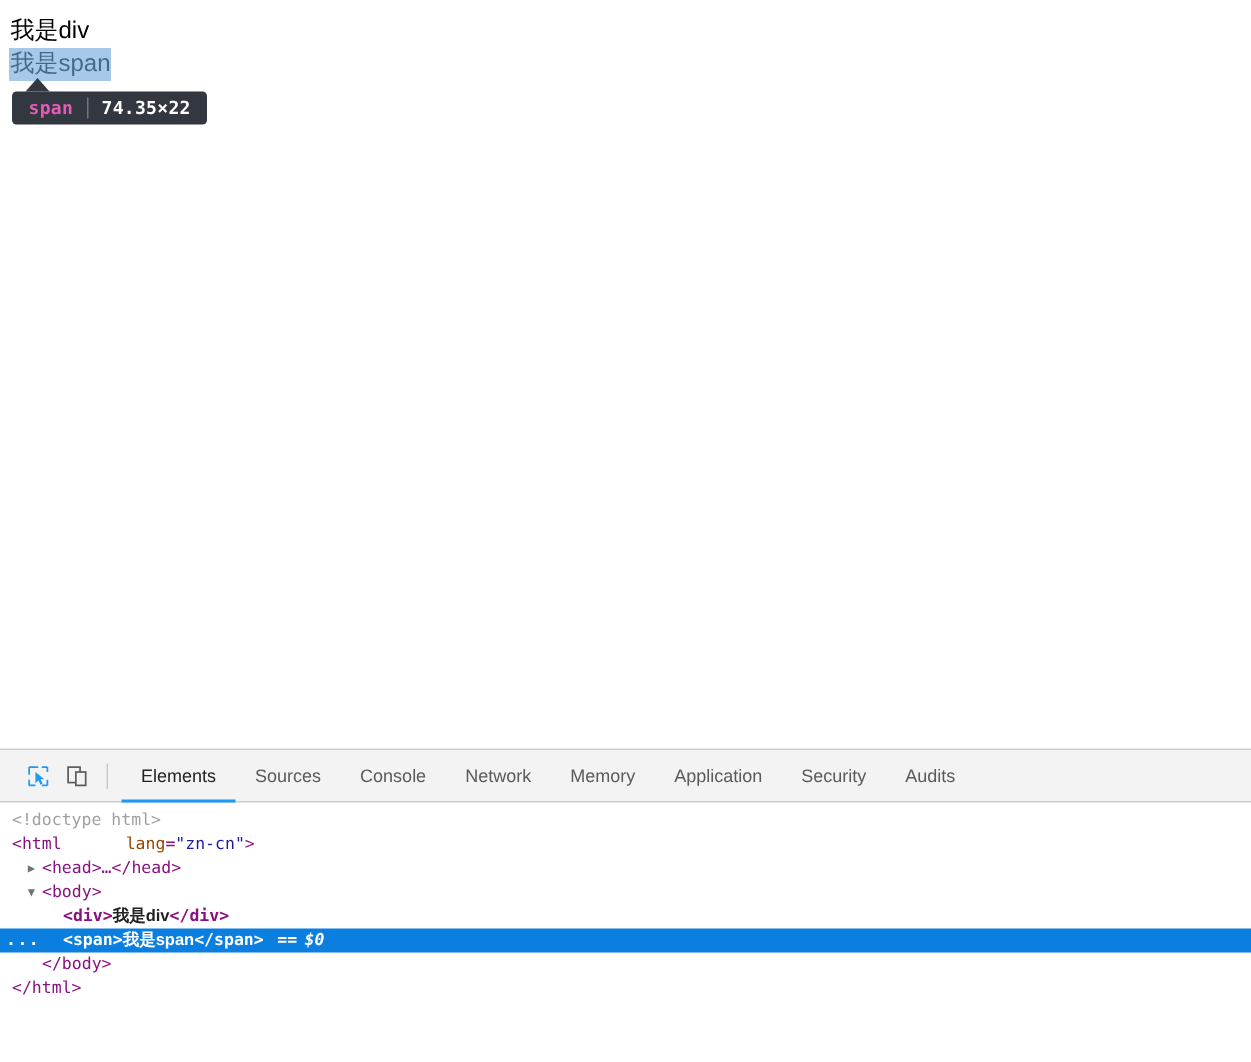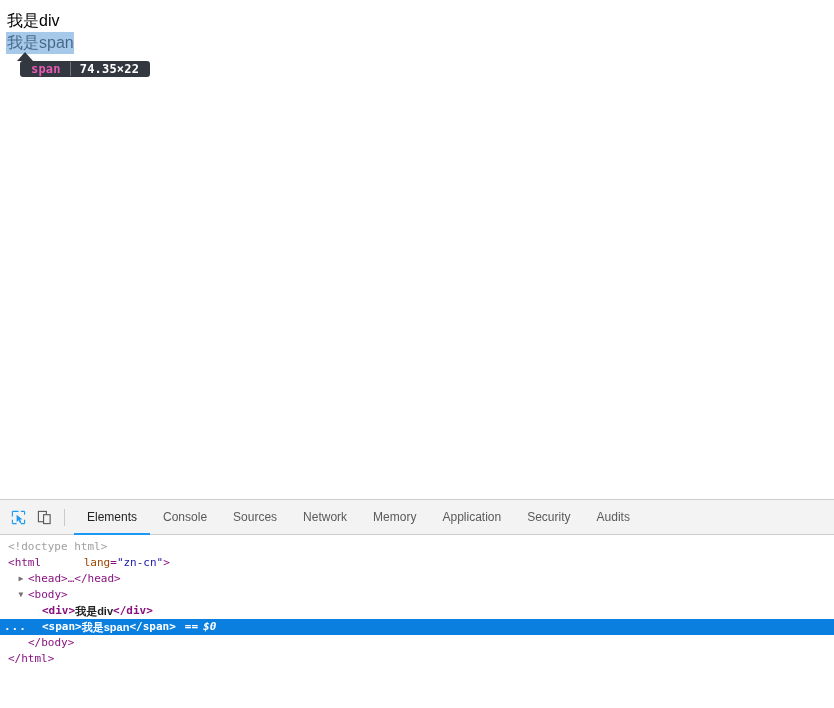--- a/index.html
+++ b/index.html
@@ -51,23 +51,23 @@
     top: 32px;
     width: 68px;
     height: 22px;
     background: rgba(111, 168, 220, 0.62);
     pointer-events: none;
   }
 
   
   #inspect-tooltip {
     position: absolute;
-    left: 20px;
+    left: 8px;
     top: 61px;
-    height: 16px;
+    height: 22px;
     box-sizing: border-box;
     background: #333740;
     border-radius: 3px;
     display: flex;
     align-items: center;
     padding: 0 11px;
     font-family: "DejaVu Sans Mono", monospace;
     font-size: 12px;
     white-space: nowrap;
   }
@@ -112,21 +112,21 @@
   }
 
   
   #dt-toolbar {
     height: 35px;
     box-sizing: border-box;
     background: #f3f3f3;
     border-bottom: 1px solid #cdcdcd;
     display: flex;
     align-items: center;
-    padding-left: 5px;
+    padding-left: 12px;
     position: relative;
   }
   .tool-btn {
     width: 26px;
     height: 26px;
     display: flex;
     align-items: center;
     justify-content: center;
     border-radius: 2px;
     cursor: pointer;
@@ -266,22 +266,22 @@
       <svg width="15" height="15" viewBox="0 0 16 16">
         <rect x="1.5" y="1.5" width="8.5" height="11" stroke="#5a5a5a" stroke-width="1.2" fill="none"></rect>
         <rect x="7" y="5" width="7" height="9.5" stroke="#5a5a5a" stroke-width="1.2" fill="#f3f3f3"></rect>
       </svg>
     </div>
 
     <div class="toolbar-divider"></div>
 
     <div id="dt-tabs">
       <div class="dt-tab active">Elements</div>
+      <div class="dt-tab">Sources</div>
       <div class="dt-tab">Console</div>
-      <div class="dt-tab">Sources</div>
       <div class="dt-tab">Network</div>
       <div class="dt-tab">Memory</div>
       <div class="dt-tab">Application</div>
       <div class="dt-tab">Security</div>
       <div class="dt-tab">Audits</div>
     </div>
   </div>
 
   <div id="dom-tree">
 

